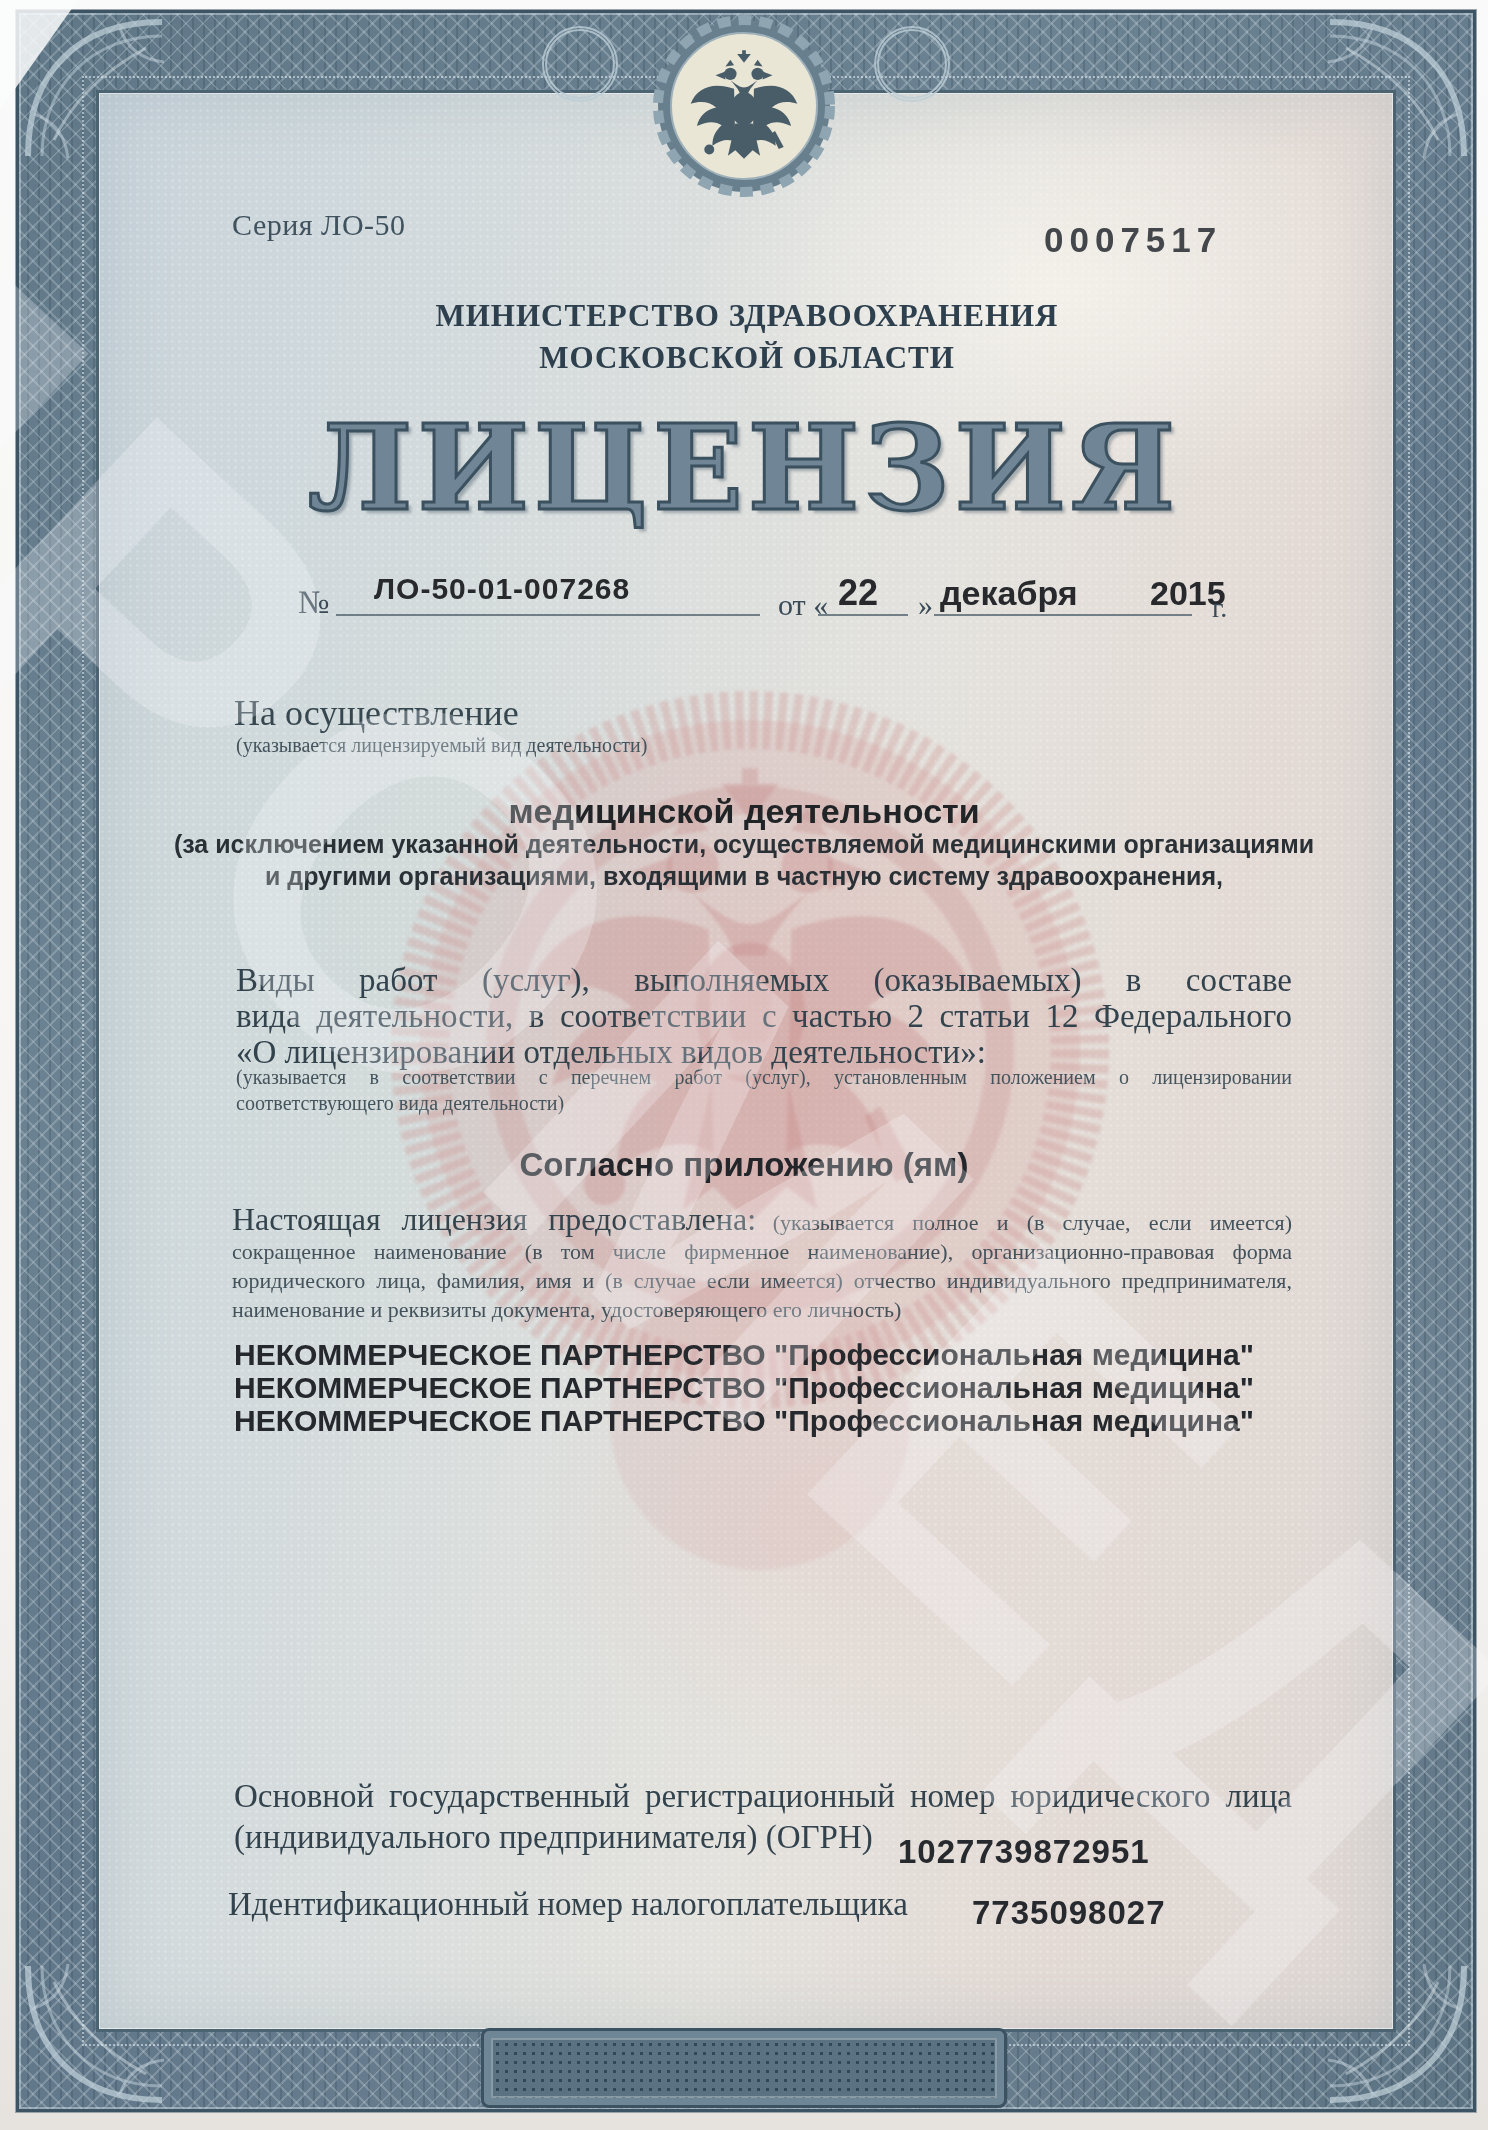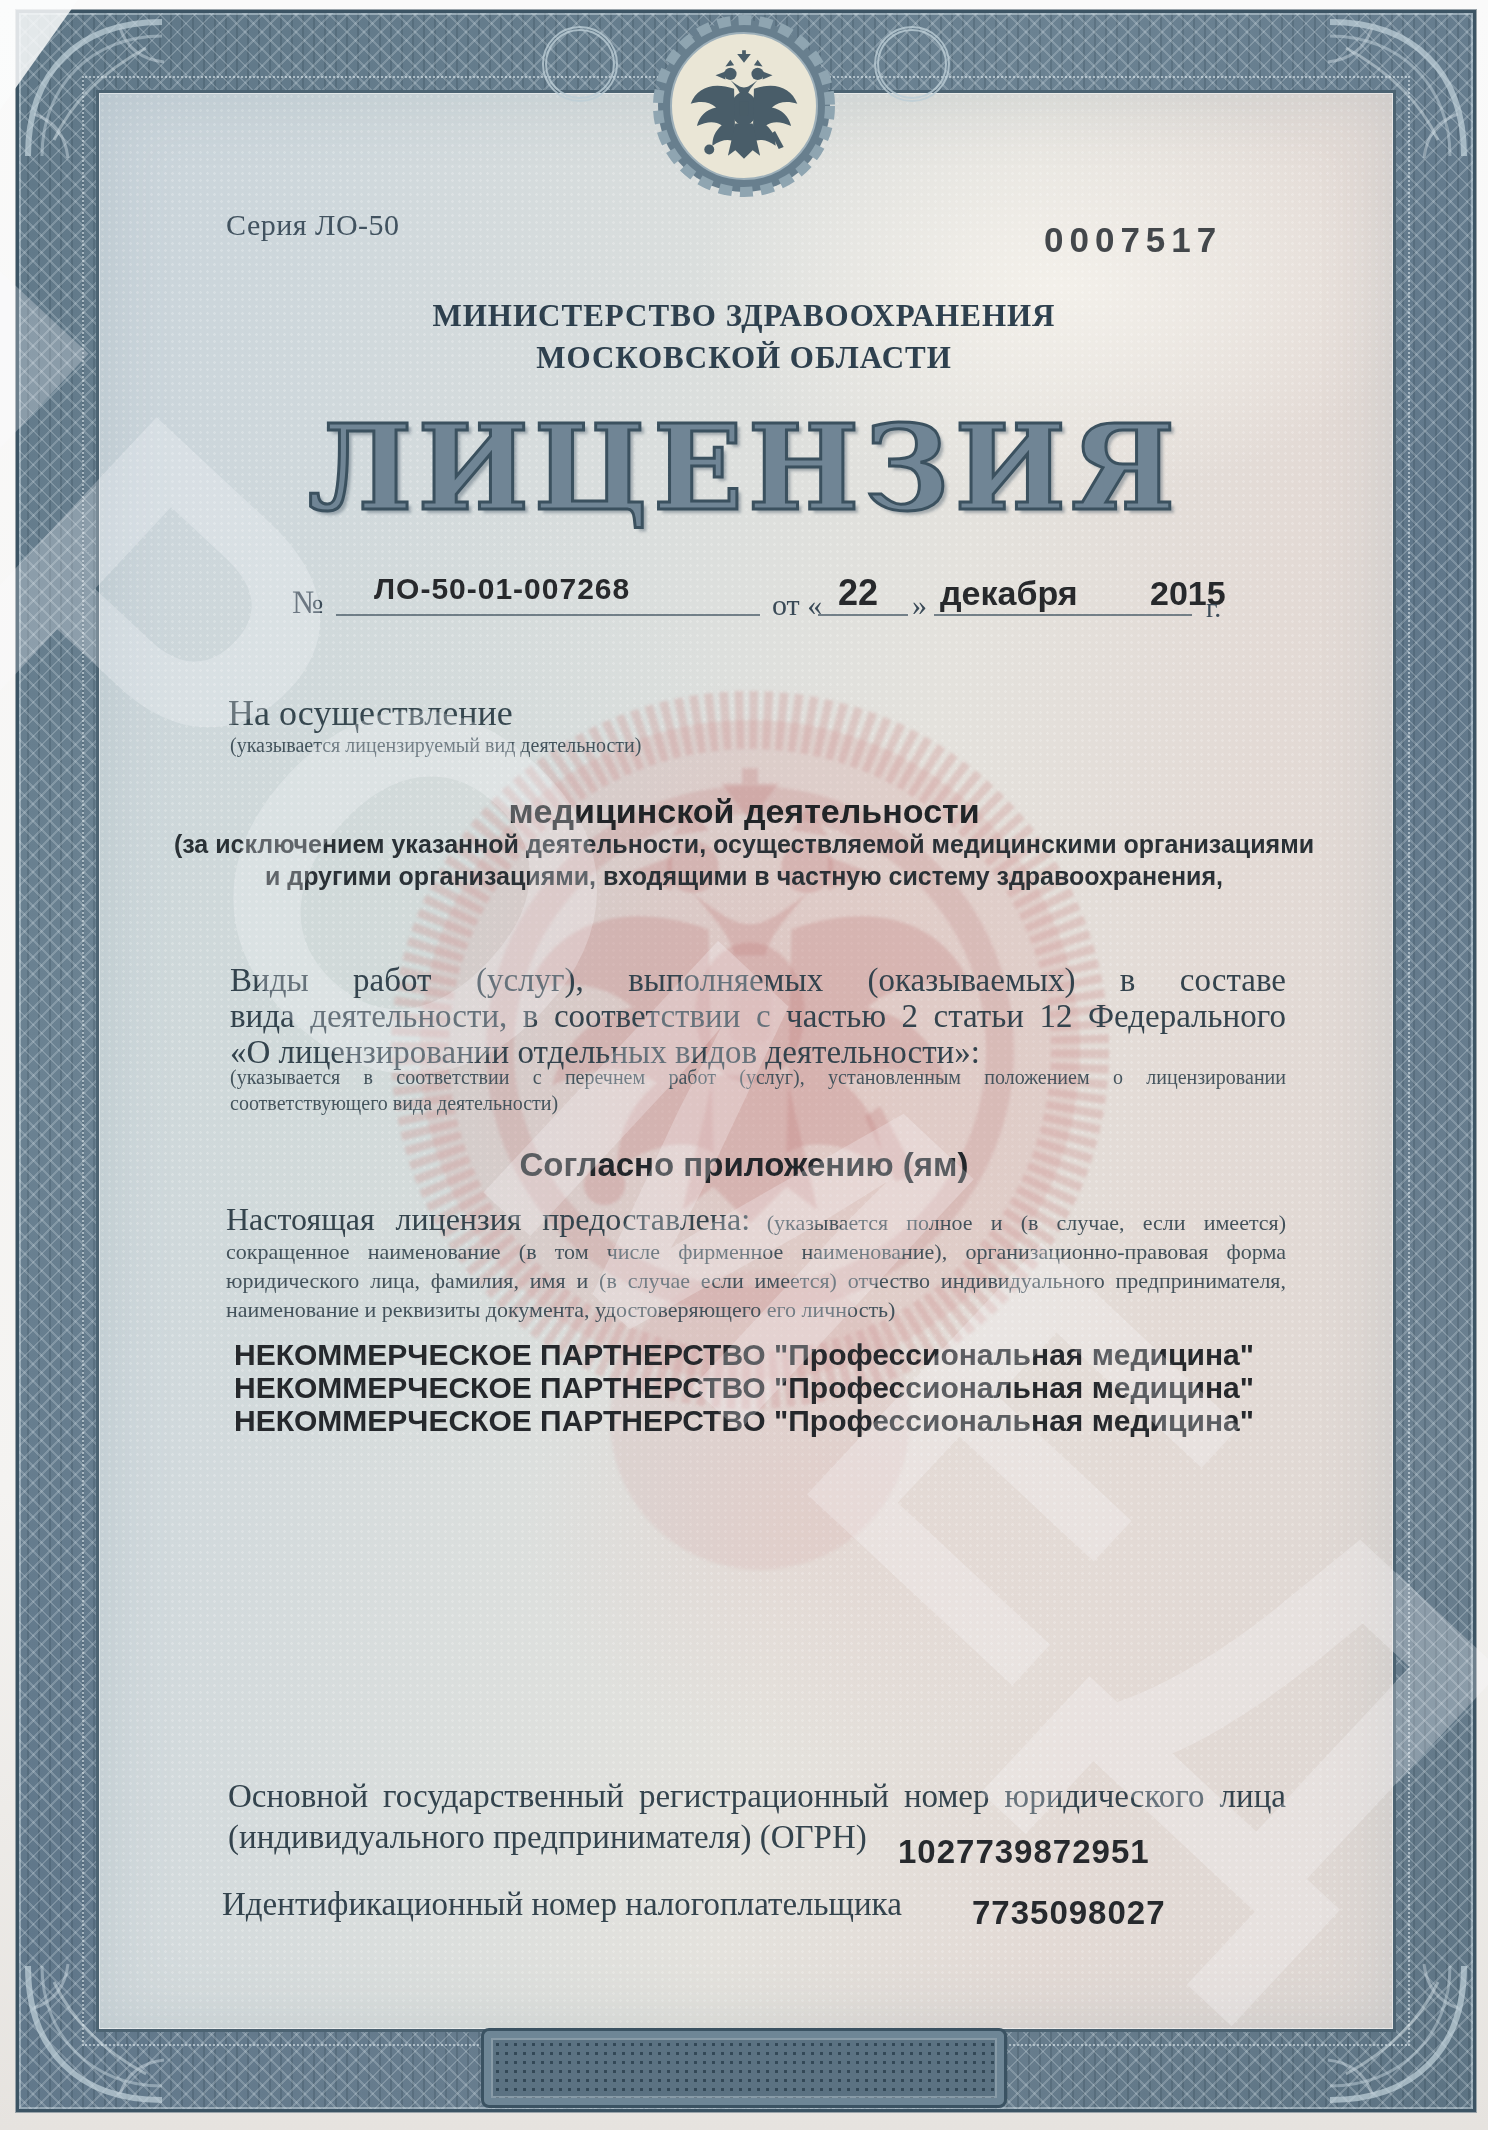--- a/index.html
+++ b/index.html
@@ -41,21 +41,21 @@
   
   .rosette{position:absolute;left:330px;top:620px;width:840px;height:980px;z-index:2;filter:blur(1.5px);pointer-events:none;}
   .wm{position:absolute;left:-70px;top:46px;z-index:8;pointer-events:none;white-space:nowrap;
     font-family:"Liberation Sans","DejaVu Sans",sans-serif;font-weight:bold;font-size:500px;
     letter-spacing:26px;color:rgba(252,253,255,.26);transform:rotate(43deg);transform-origin:0 0;}
   
   .content{position:absolute;inset:0;z-index:5;color:#3a4a57;}
   .t{position:absolute;white-space:nowrap;}
   .ctr{left:0;right:0;text-align:center;}
   .sans{font-family:"Liberation Sans","DejaVu Sans",sans-serif;}
-  .serif{font-family:"Liberation Serif","DejaVu Serif",serif;}
+  .serif{font-family:"Liberation Serif","DejaVu Serif",serif;margin-left:6px;}
   .series{left:226px;top:208px;font-size:30px;color:#41525f;letter-spacing:.5px;}
   .formnum{left:1044px;top:220px;font-size:35px;font-weight:bold;letter-spacing:6px;color:#43474b;}
   .min1{top:298px;font-size:31px;font-weight:bold;color:#2e404e;letter-spacing:1px;}
   .min2{top:340px;font-size:31px;font-weight:bold;color:#2e404e;letter-spacing:1px;}
   .title{top:398px;font-size:118px;font-weight:bold;font-family:"DejaVu Serif",serif;
     color:#708595;letter-spacing:5px;-webkit-text-stroke:3px #3b515f;
     text-shadow:4px 4px 3px rgba(50,70,86,.35),-1px -1px 0 rgba(255,255,255,.25);}
   .nosign{left:292px;top:584px;font-size:33px;}
   .licnum{left:374px;top:572px;font-size:30px;font-weight:bold;color:#27292c;letter-spacing:1px;}
   .from{left:772px;top:588px;font-size:30px;}

